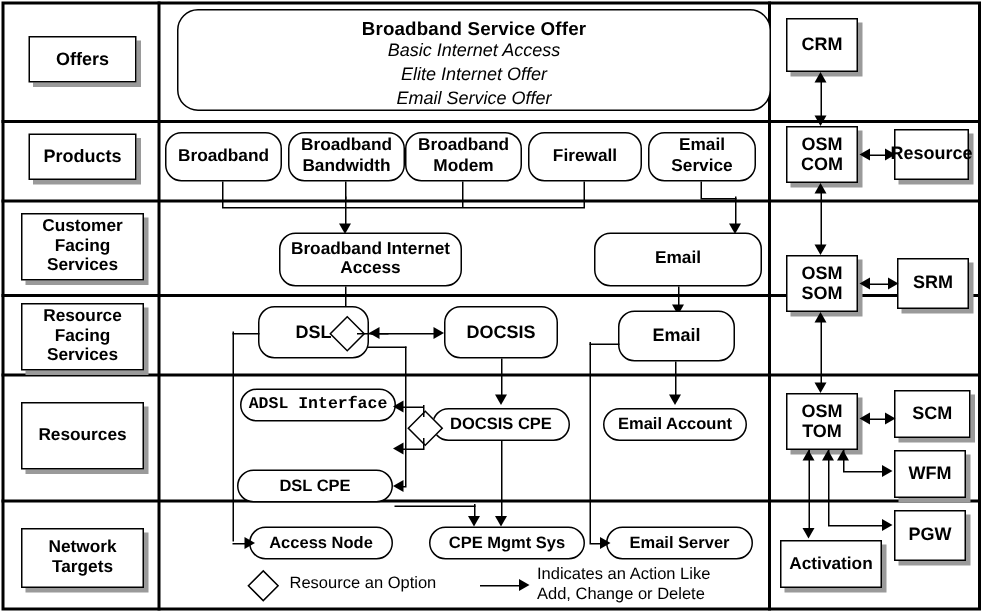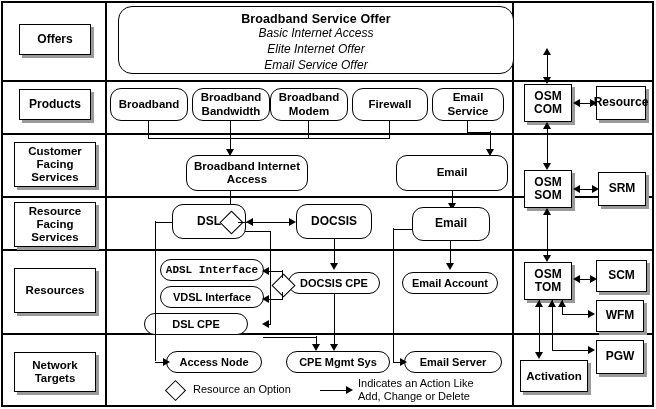--- a/index.html
+++ b/index.html
@@ -150,24 +150,21 @@
 
   <div class="diam" style="left:223px;top:214px;width:15px;height:15px;"></div>
   <div class="ch" style="left:247px;top:221.5px;width:12px;"></div>
   <div class="arw lf" style="left:246px;top:218px;"></div>
   <div class="ch" style="left:238px;top:221.5px;width:52px;"></div>
   <div class="arw rt" style="left:289px;top:218px;"></div>
 
   <div class="pill" style="left:160px;top:259px;width:104px;height:22px;font-size:11px;font-family:Liberation Mono, monospace;">
     <span>ADSL Interface</span>
   </div>
-  <div class="pill" style="left:160px;top:286px;width:104px;height:22px;font-size:11px;">
-    <span>VDSL Interface</span>
-  </div>
-  <div class="pill" style="left:144px;top:313px;width:104px;height:22px;font-size:11px;">
+  <div class="pill" style="left:158px;top:313px;width:104px;height:22px;font-size:11px;">
     <span>DSL CPE</span>
   </div>
   <div class="pill" style="left:288px;top:272px;width:92px;height:22px;font-size:11px;">
     <span>DOCSIS CPE</span>
   </div>
   <div class="pill" style="left:402px;top:272px;width:96px;height:22px;font-size:11px;">
     <span>Email Account</span>
   </div>
 
   <div class="cv" style="left:270px;top:231px;height:93px;"></div>
@@ -221,20 +218,23 @@
   <div class="arw rt" style="left:400px;top:358px;"></div>
 
   <div class="legdiam" style="left:168px;top:383px;"></div>
   <div class="legend" style="left:193px;top:383px;width:150px;">Resource an Option</div>
 
   <div class="ch" style="left:320px;top:389.5px;width:28px;"></div>
   <div class="arw rt" style="left:346px;top:386px;"></div>
   <div class="legend" style="left:358px;top:377px;width:180px;">Indicates an Action Like
 Add, Change or Delete</div>
 
+  <div class="rect" style="left:524px;top:12px;width:48px;height:36px;font-size:12px;">
+    <span>CRM</span>
+  </div>
   <div class="rect" style="left:524px;top:84px;width:48px;height:38px;font-size:12px;white-space:pre-line;">
     <span>OSM
 COM</span>
   </div>
   <div class="rect" style="left:596px;top:86px;width:50px;height:34px;font-size:12px;">
     <span>Resource</span>
   </div>
   <div class="rect" style="left:524px;top:170px;width:48px;height:38px;font-size:12px;white-space:pre-line;">
     <span>OSM
 SOM</span>

